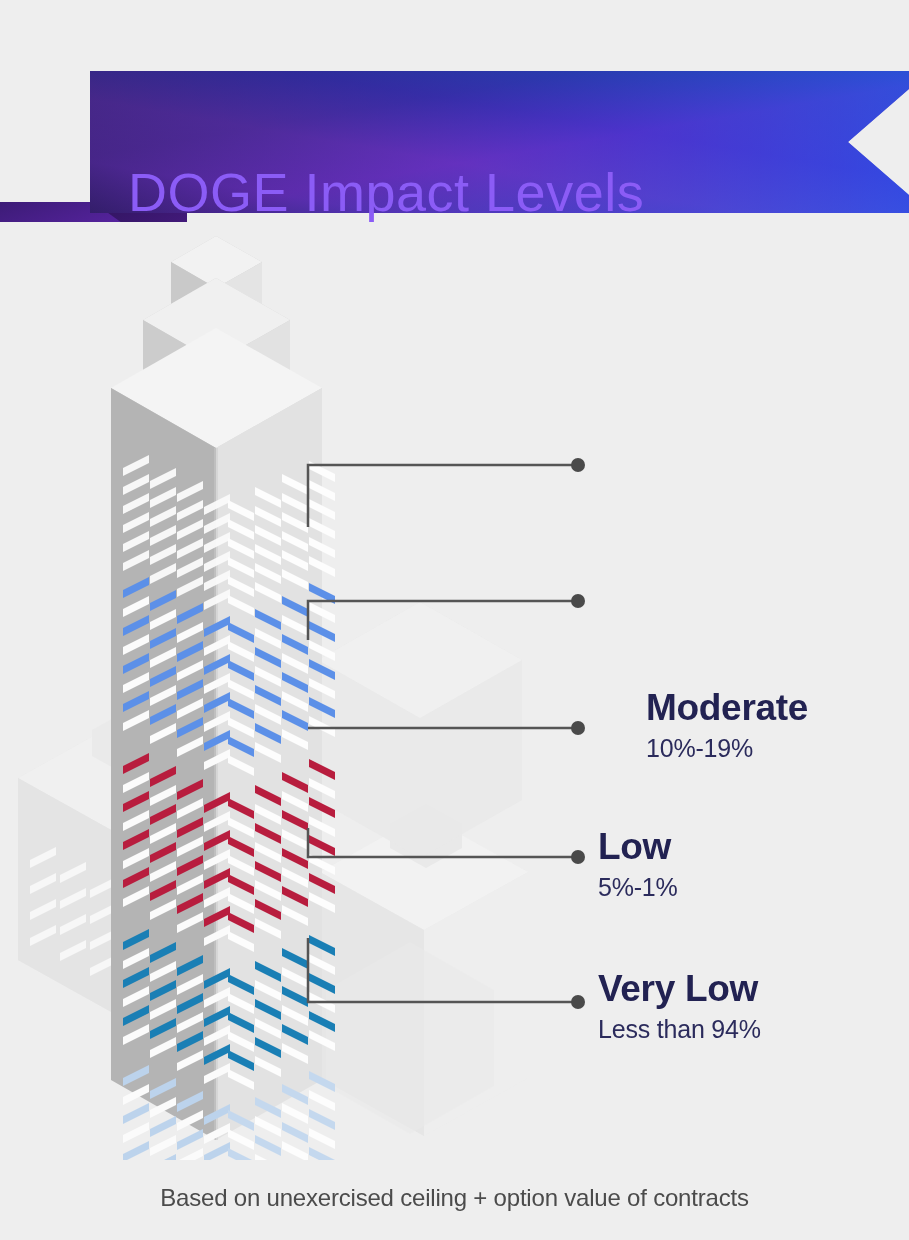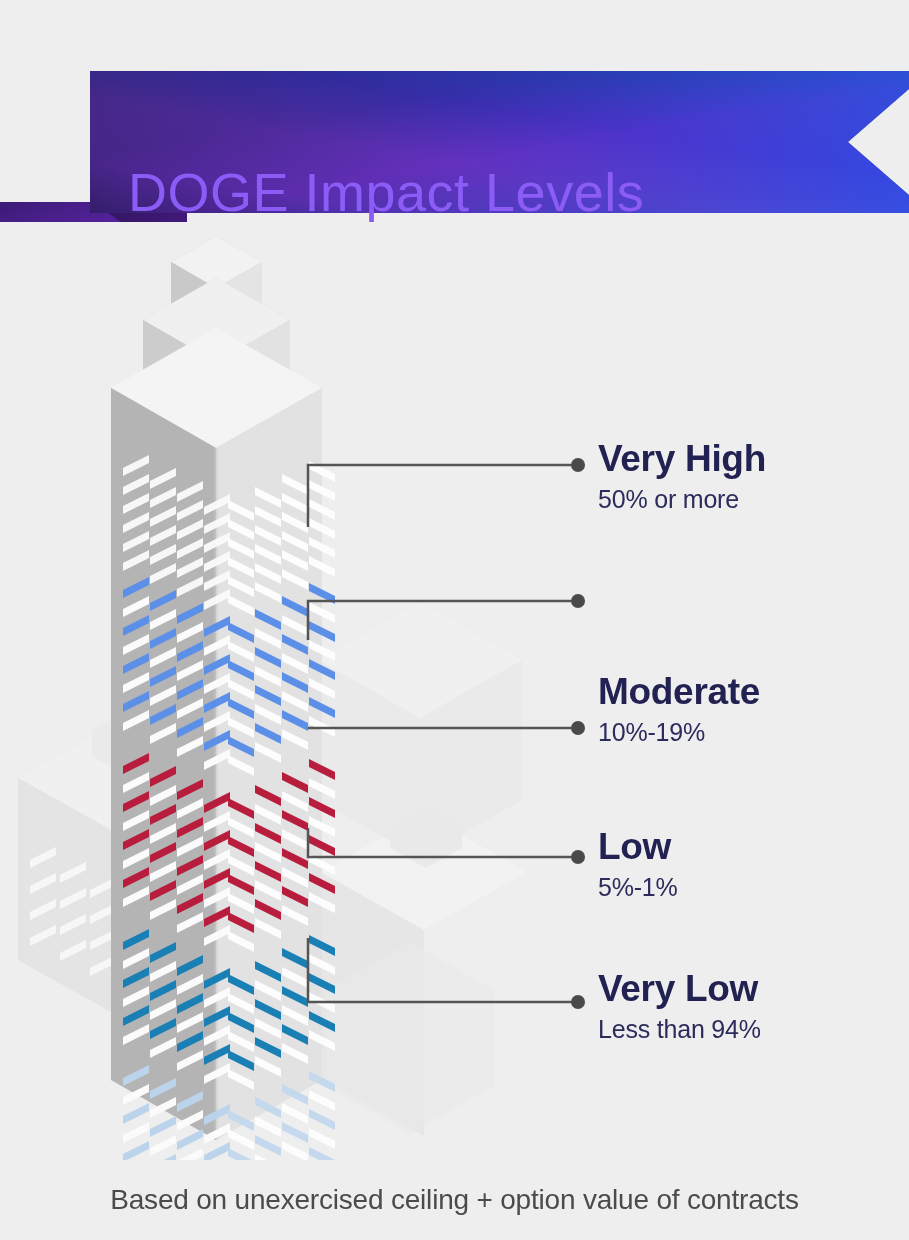--- a/index.html
+++ b/index.html
@@ -84,21 +84,21 @@
   }
 
   
   #footer-caption {
     position: absolute;
     left: 0;
     top: 1184px;
     width: 909px;
     text-align: center;
     color: #4b4b4b;
-    font-size: 28px;
+    font-size: 24px;
     font-weight: 400;
     white-space: nowrap;
     letter-spacing: -0.2px;
   }
 </style>
 </head>
 <body>
 
 <div id="banner-wrap">
   <svg id="banner-svg" width="909" height="160" viewBox="0 0 909 160" xmlns="http://www.w3.org/2000/svg">
@@ -1441,27 +1441,23 @@
     <g>
       <path d="M 308,738 L 308,802 L 578,802"></path>
       <circle cx="578" cy="802" r="7" fill="#4a4a4a" stroke="none"></circle>
     </g>
   </g>
 </svg>
 </div>
 
 <div id="legend">
 
-  <div class="legend-item" style="top:438px;">
-    <div class="legend-title">Very High</div>
-    <div class="legend-sub">50% or more</div>
-  </div>
-
-
-  <div class="legend-item" style="top:671px;">
+
+
+  <div class="legend-item" style="top:687px;margin-left:48px;">
     <div class="legend-title">Moderate</div>
     <div class="legend-sub">10%-19%</div>
   </div>
 
   <div class="legend-item" style="top:826px;">
     <div class="legend-title">Low</div>
     <div class="legend-sub">5%-1%</div>
   </div>
 
   <div class="legend-item" style="top:968px;">

